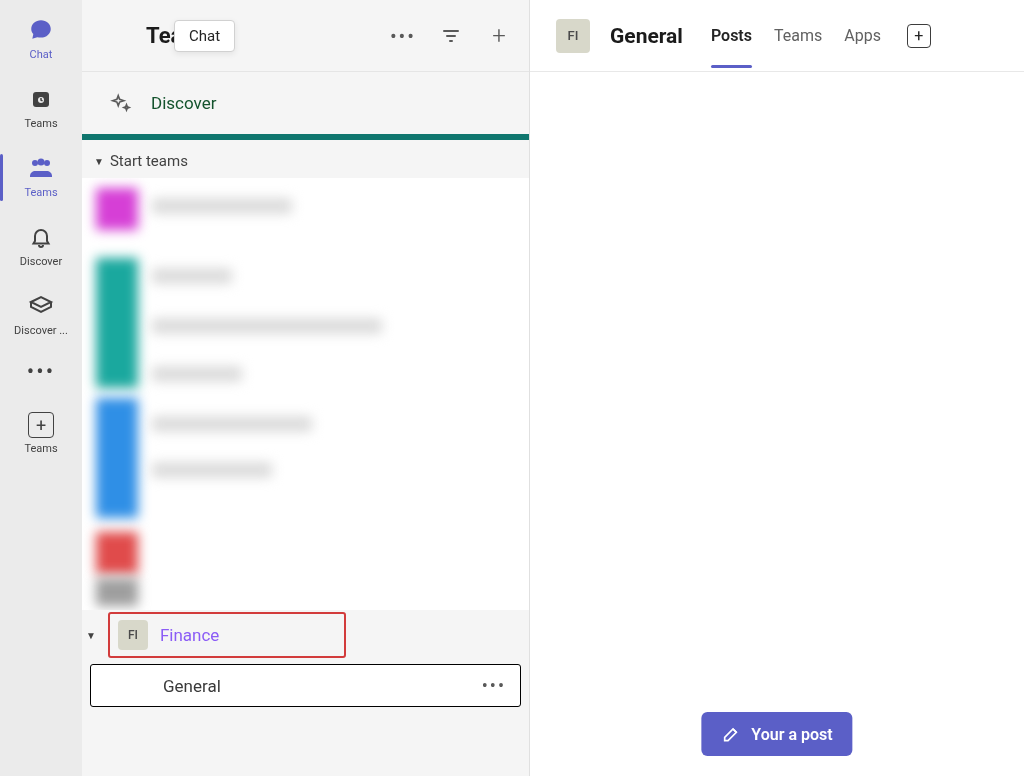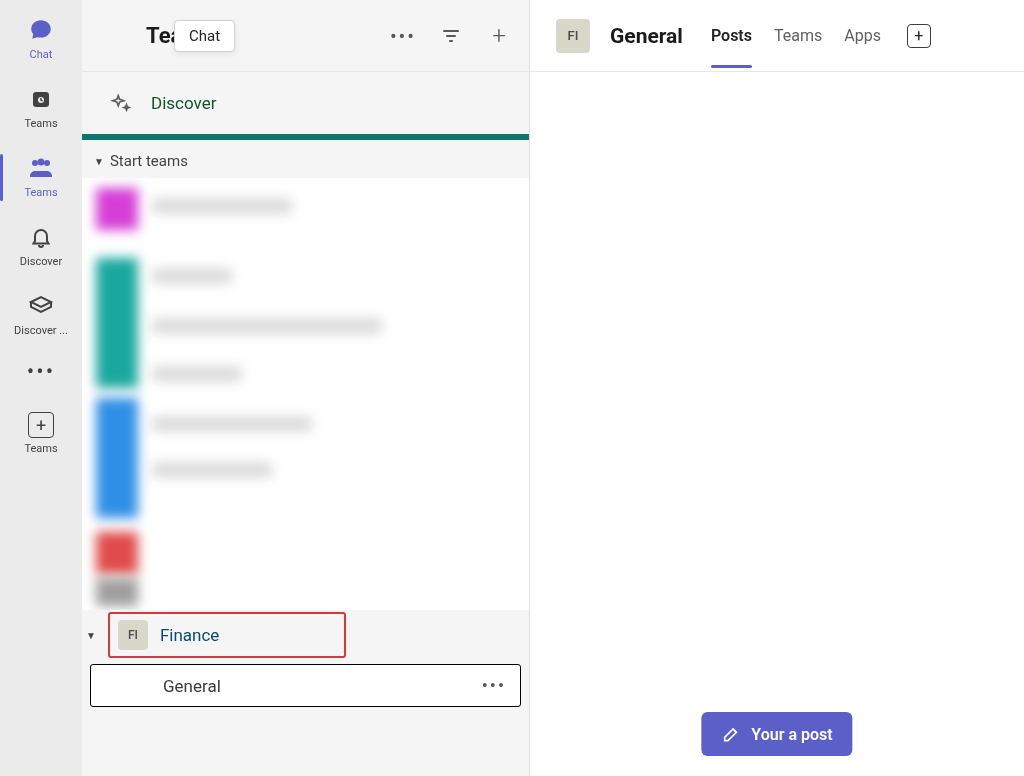--- a/index.html
+++ b/index.html
@@ -39,21 +39,21 @@
   .bs1 { top:10px; height:42px; background:#d63fd6; }
   .bs2 { top:80px; height:130px; background:#1aa89e; }
   .bs3 { top:220px; height:120px; background:#2f8fe6; }
   .bs4 { top:354px; height:42px; background:#e04b4b; }
   .bs5 { top:400px; height:28px; background:#9e9e9e; }
   .blur-text { position:absolute; left:70px; right:10px; background:#dcdcdc; height:16px; border-radius:2px; filter:blur(6px); }
 
   .team-row { display:flex; align-items:center; gap:12px; padding: 6px 10px; margin: 2px 8px; cursor:pointer; }
   .team-row.highlight { border:2px solid #d23b3b; border-radius:3px; margin:2px 4px 2px 10px; padding:6px 8px; width: 238px; }
   .team-avatar { width:30px; height:30px; background:#d8d8ca; color:#4a4a4a; font-size:12px; font-weight:500; display:flex; align-items:center; justify-content:center; border-radius:4px; }
-  .team-name { font-size:17px; color:#0c4a6e; }
+  .team-name { font-size:17px; color:#8b5cf6; }
 
   .channel-row { display:flex; align-items:center; justify-content:space-between; border:1.5px solid #000; border-radius:3px; margin: 4px 8px 0 8px; padding: 10px 14px 10px 72px; cursor:pointer; background:#fff; }
   .channel-name { font-size:17px; color:#3a3a3a; }
   .channel-more { font-size:18px; letter-spacing:2px; color:#595959; cursor:pointer; }
 
   
   .main { flex:1; display:flex; flex-direction:column; background:#fff; }
   .main-header { display:flex; align-items:center; height:72px; padding:0 26px; border-bottom:1px solid #e8e8e8; gap:20px; }
   .main-avatar { width:34px; height:34px; background:#d8d8ca; color:#4a4a4a; font-size:13px; font-weight:500; display:flex; align-items:center; justify-content:center; border-radius:4px; }
   .main-title { font-size:21px; font-weight:700; color:#1b1b1b; }

